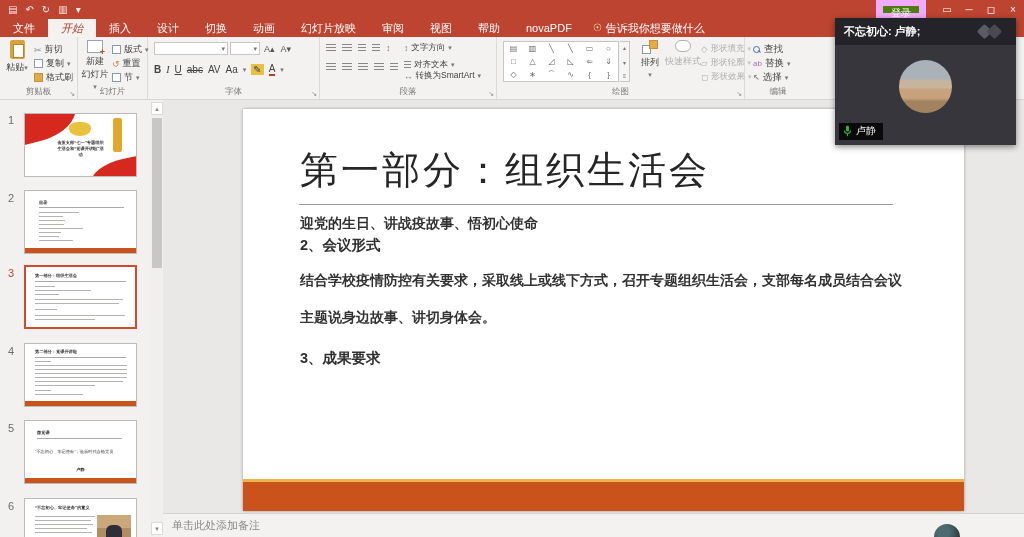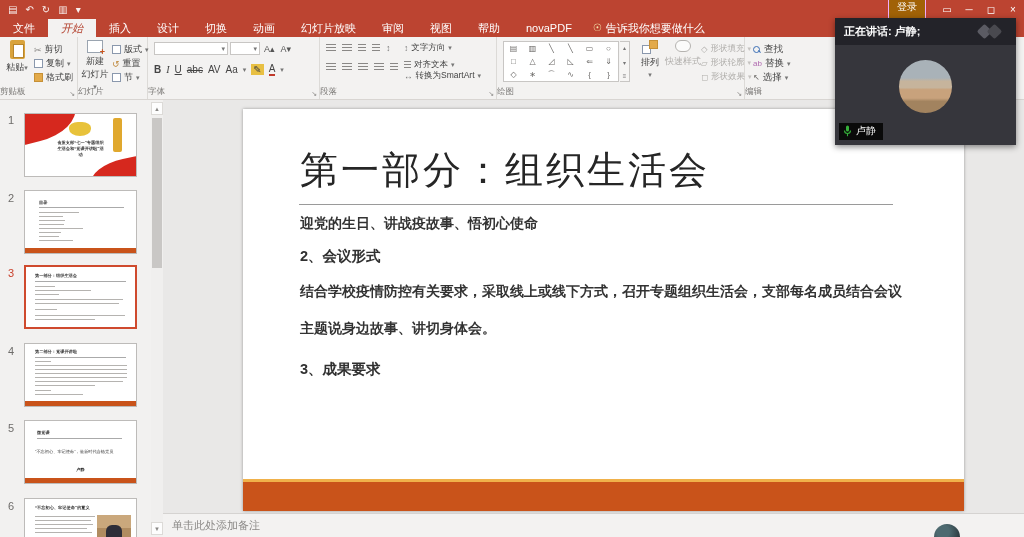--- a/index.html
+++ b/index.html
@@ -4,34 +4,34 @@
 <style>
   * { margin:0; padding:0; box-sizing:border-box; }
   html,body { width:1024px; height:537px; overflow:hidden; font-family:"Liberation Sans","DejaVu Sans",sans-serif; background:#e9e8e7; position:relative; }
 
   
   .titlebar { position:absolute; left:0; top:0; width:1024px; height:19px; background:#bc4431; display:flex; align-items:center; color:#fff; z-index:10; }
   .qat { display:flex; gap:8px; margin-left:8px; font-size:10px; align-items:center; }
   .qat span { opacity:.92; cursor:default; }
   .win-title { position:absolute; left:0; right:0; text-align:center; font-size:10.5px; color:#ffffff; white-space:nowrap; pointer-events:none; }
   .win-ctrls { margin-left:auto; display:flex; align-items:center; gap:0; font-size:10px; }
-  .login-btn { background:#a16207; border:1px solid #f0abfc; padding:0 8px; height:21px; line-height:14px; font-size:10px; margin-right:10px; cursor:pointer; }
+  .login-btn { background:#4d7c0f; border:7px solid #f0abfc; padding:0 8px; height:21px; line-height:14px; font-size:10px; margin-right:10px; cursor:pointer; }
   .win-ctrls .wbtn { width:22px; text-align:center; line-height:19px; cursor:pointer; }
 
   
   .tabrow { position:absolute; left:0; top:19px; width:1024px; height:18px; background:#bc4431; display:flex; font-size:11px; color:#fff; z-index:9; }
   .tab { padding:0 13px; line-height:18px; cursor:pointer; white-space:nowrap; }
   .tab.active { background:#f3f2f1; color:#b3402d;font-style:italic; }
   .tellme { display:flex; align-items:center; gap:4px; padding:0 8px; line-height:18px; white-space:nowrap; }
   .bulb { color:#f7e9b0; font-size:10px; }
 
   
   .ribbon { position:absolute; left:0; top:37px; width:1024px; height:63px; background:#f3f2f1; border-bottom:1px solid #d8d5d2; z-index:8; font-size:9px; color:#444; }
   .rgroup { position:absolute; top:0; height:62px; border-right:1px solid #dcdad7; }
-  .glabel { position:absolute; bottom:1px; left:0; right:0; text-align:left; font-size:8.5px; color:#7a7876; }
+  .glabel { position:absolute; bottom:1px; left:0; right:0; text-align:center; font-size:8.5px; color:#7a7876; }
   .launcher { position:absolute; bottom:1px; right:2px; font-size:7px; color:#8a8886; cursor:pointer; }
   .bigbtn { position:absolute; top:3px; text-align:center; font-size:9px; color:#444; cursor:pointer; }
   .smallrow { position:absolute; display:flex; align-items:center; gap:3px; font-size:9px; white-space:nowrap; cursor:pointer; }
   .arrow { font-size:7px; color:#777; }
   .icon-sq { display:inline-block; width:9px; height:9px; border:1px solid #8a98ad; background:#fff; }
   .icon-amber { display:inline-block; width:9px; height:9px; background:#e3aa4a; border:1px solid #c69036; }
   .clip-icon { width:15px; height:19px; background:#d9a33c; border-radius:2px; margin:0 auto 2px; position:relative; }
   .clip-icon::after { content:""; position:absolute; left:3px; top:4px; width:9px; height:12px; background:#fff; border:1px solid #b8862c; }
   .newslide-icon { width:16px; height:13px; background:#fff; border:1px solid #9aa4b0; margin:0 auto 2px; position:relative; }
   .newslide-icon::after { content:"+"; position:absolute; right:-3px; bottom:-5px; color:#c9531a; font-size:9px; font-weight:bold; }
@@ -77,21 +77,21 @@
 
   
   .canvas { position:absolute; left:163px; top:100px; width:861px; height:413px; background:#e9e8e7; }
   .slide { position:absolute; left:80px; top:9px; width:721px; height:402px; background:#fff; box-shadow:0 0 3px rgba(0,0,0,.35); font-family:"Liberation Serif","DejaVu Serif",serif; color:#2e2e2e; }
   .s-title { position:absolute; left:57px; top:36px; font-size:38px; letter-spacing:3px; color:#262626; white-space:nowrap; }
   .s-rule { position:absolute; left:56px; top:95px; width:594px; height:1px; background:#9a9a9a; }
   .s-content { position:absolute; left:57px; top:101px; width:614px; }
   .s-h { font-family:"Liberation Sans","DejaVu Sans",sans-serif; font-size:14.5px; font-weight:bold; color:#303030; }
   .s-b { font-size:14px; font-weight:600; color:#333; line-height:37px; }
   .s-h1 { margin-top:5px; } .s-b1 { margin-top:2px; line-height:24px; }
-  .s-h2 { margin-top:11px; } .s-b2 { margin-top:7px; }
+  .s-h2 { } .s-b2 { margin-top:7px; }
   .s-h3 { margin-top:13px; } .s-b3 { margin-top:5px; text-indent:10px; }
   .s-footer { position:absolute; left:0; right:0; bottom:0; height:29px; background:#c9531a; }
   .s-footer::before { content:""; position:absolute; left:0; right:0; top:-3px; height:3px; background:#f0b14a; }
 
   
   .notesbar { position:absolute; left:163px; bottom:0; width:861px; height:24px; background:#f3f2f1; border-top:1px solid #d5d3d1; font-size:11px; color:#8a8886; line-height:23px; padding-left:9px; }
   .float-circle { position:absolute; left:934px; top:524px; width:26px; height:26px; border-radius:50%; background:radial-gradient(circle at 35% 30%,#4d6a70 0 25%,#2c3a3f 70%,#1d272b 100%); z-index:40; }
 
   
   .overlay { position:absolute; left:835px; top:18px; width:181px; height:127px; background:#36363c; box-shadow:0 2px 6px rgba(0,0,0,.45); z-index:60; }
@@ -420,21 +420,21 @@
   </div>
 </div>
 
 <div class="notesbar">
   <span>单击此处添加备注</span>
 </div>
 <div class="float-circle"></div>
 
 <div class="overlay">
   <div class="ov-head">
-    <span>正在讲话: 卢静;</span>
+    <span>不忘初心: 卢静;</span>
     <span class="ov-logo">
         <i></i>
         <i></i>
       </span>
   </div>
   <div class="ov-avatar"></div>
   <div class="ov-tag">
     <svg width="9" height="12" viewBox="0 0 9 12">
       <rect x="3" y="0.5" width="3" height="6" rx="1.5" fill="#35b03a"></rect>
       <path d="M1.5 5.5a3 3 0 0 0 6 0" stroke="#35b03a" stroke-width="1.1" fill="none"></path>

